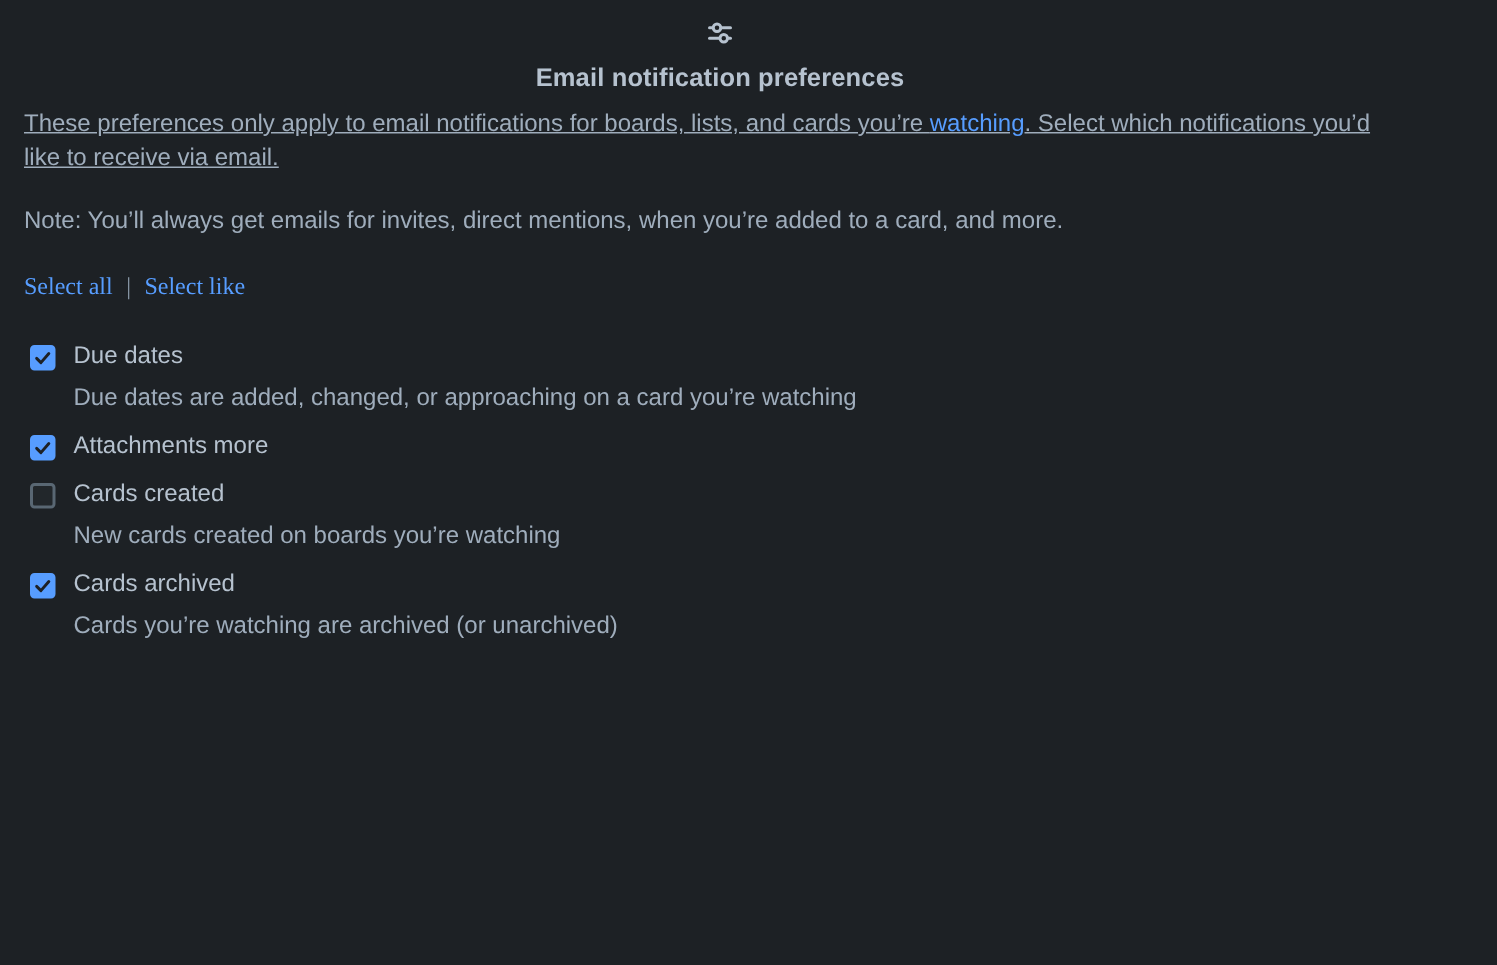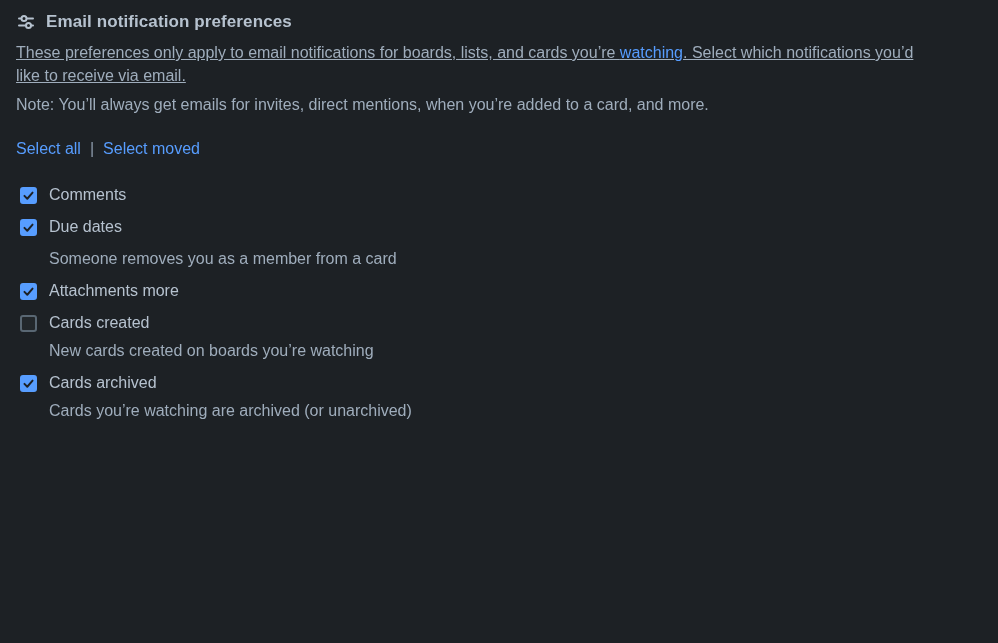--- a/index.html
+++ b/index.html
@@ -13,50 +13,52 @@
   }
   .container {
     padding: 12px 16px 0 16px;
     max-width: 960px;
   }
   .header-row {
     display: flex;
     align-items: center;
     gap: 10px;
     margin-bottom: 9px;
+    flex-direction: column;
   }
   .header-row h2 {
     font-size: 17px;
     font-weight: 700;
     color: #b6c2cf;
     letter-spacing: 0.1px;
   }
   .sliders-icon { display: inline-flex; flex: 0 0 auto; }
   .intro {
     max-width: 925px;
     line-height: 23px;
     color: #9fadbc;
     text-decoration: underline;
   }
   .intro a, .links-row a {
     color: #579dff;
     text-decoration: none;
     cursor: pointer;
   }
   .note {
-    margin-top: 6px;
+    margin-top: 19px;
     line-height: 23px;
     color: #9fadbc;
   }
   .links-row {
     margin-top: 24px;
     display: flex;
     align-items: center;
     gap: 9px;
     font-weight: 500;
+    font-family: Liberation Serif, serif;
   }
   .links-row .sep { color: #8c9bab; font-weight: 400; }
   .pref-list {
     margin-top: 23px;
     padding-left: 4px;
   }
   .pref-item { margin-bottom: 4px; }
   .pref-label-row {
     display: flex;
     align-items: center;
@@ -111,48 +113,40 @@
     <h2>Email notification preferences</h2>
   </div>
 
   <p class="intro"><span>These preferences only apply to email notifications for boards, lists, and cards you’re </span><a href="#">watching</a><span>. Select which notifications you’d like to receive via email.</span></p>
 
   <p class="note">Note: You’ll always get emails for invites, direct mentions, when you’re added to a card, and more.</p>
 
   <div class="links-row">
     <a href="#">Select all</a>
     <span class="sep">|</span>
-    <a href="#">Select moved</a>
+    <a href="#">Select like</a>
   </div>
 
   <div class="pref-list">
   <div class="pref-item">
-    <div class="pref-label-row">
-      <span class="checkbox checked">
-        <svg class="tick" width="13" height="13" viewBox="0 0 16 16" aria-hidden="true">
-          <path d="M3 8.5 L6.5 12 L13 4.5" stroke="#1d2125" stroke-width="2.4" fill="none" stroke-linecap="round" stroke-linejoin="round"></path>
-        </svg>
-      </span>
-      <span class="pref-label">Comments</span>
-    </div>
   </div>
 
   <div class="pref-item">
     <div class="pref-label-row">
       <span class="checkbox checked">
         <svg class="tick" width="13" height="13" viewBox="0 0 16 16" aria-hidden="true">
           <path d="M3 8.5 L6.5 12 L13 4.5" stroke="#1d2125" stroke-width="2.4" fill="none" stroke-linecap="round" stroke-linejoin="round"></path>
         </svg>
       </span>
       <span class="pref-label">Due dates</span>
     </div>
+    <div class="pref-desc">Due dates are added, changed, or approaching on a card you’re watching</div>
   </div>
 
   <div class="pref-item">
-    <div class="pref-desc">Someone removes you as a member from a card</div>
   </div>
 
   <div class="pref-item">
     <div class="pref-label-row">
       <span class="checkbox checked">
         <svg class="tick" width="13" height="13" viewBox="0 0 16 16" aria-hidden="true">
           <path d="M3 8.5 L6.5 12 L13 4.5" stroke="#1d2125" stroke-width="2.4" fill="none" stroke-linecap="round" stroke-linejoin="round"></path>
         </svg>
       </span>
       <span class="pref-label">Attachments more</span>

